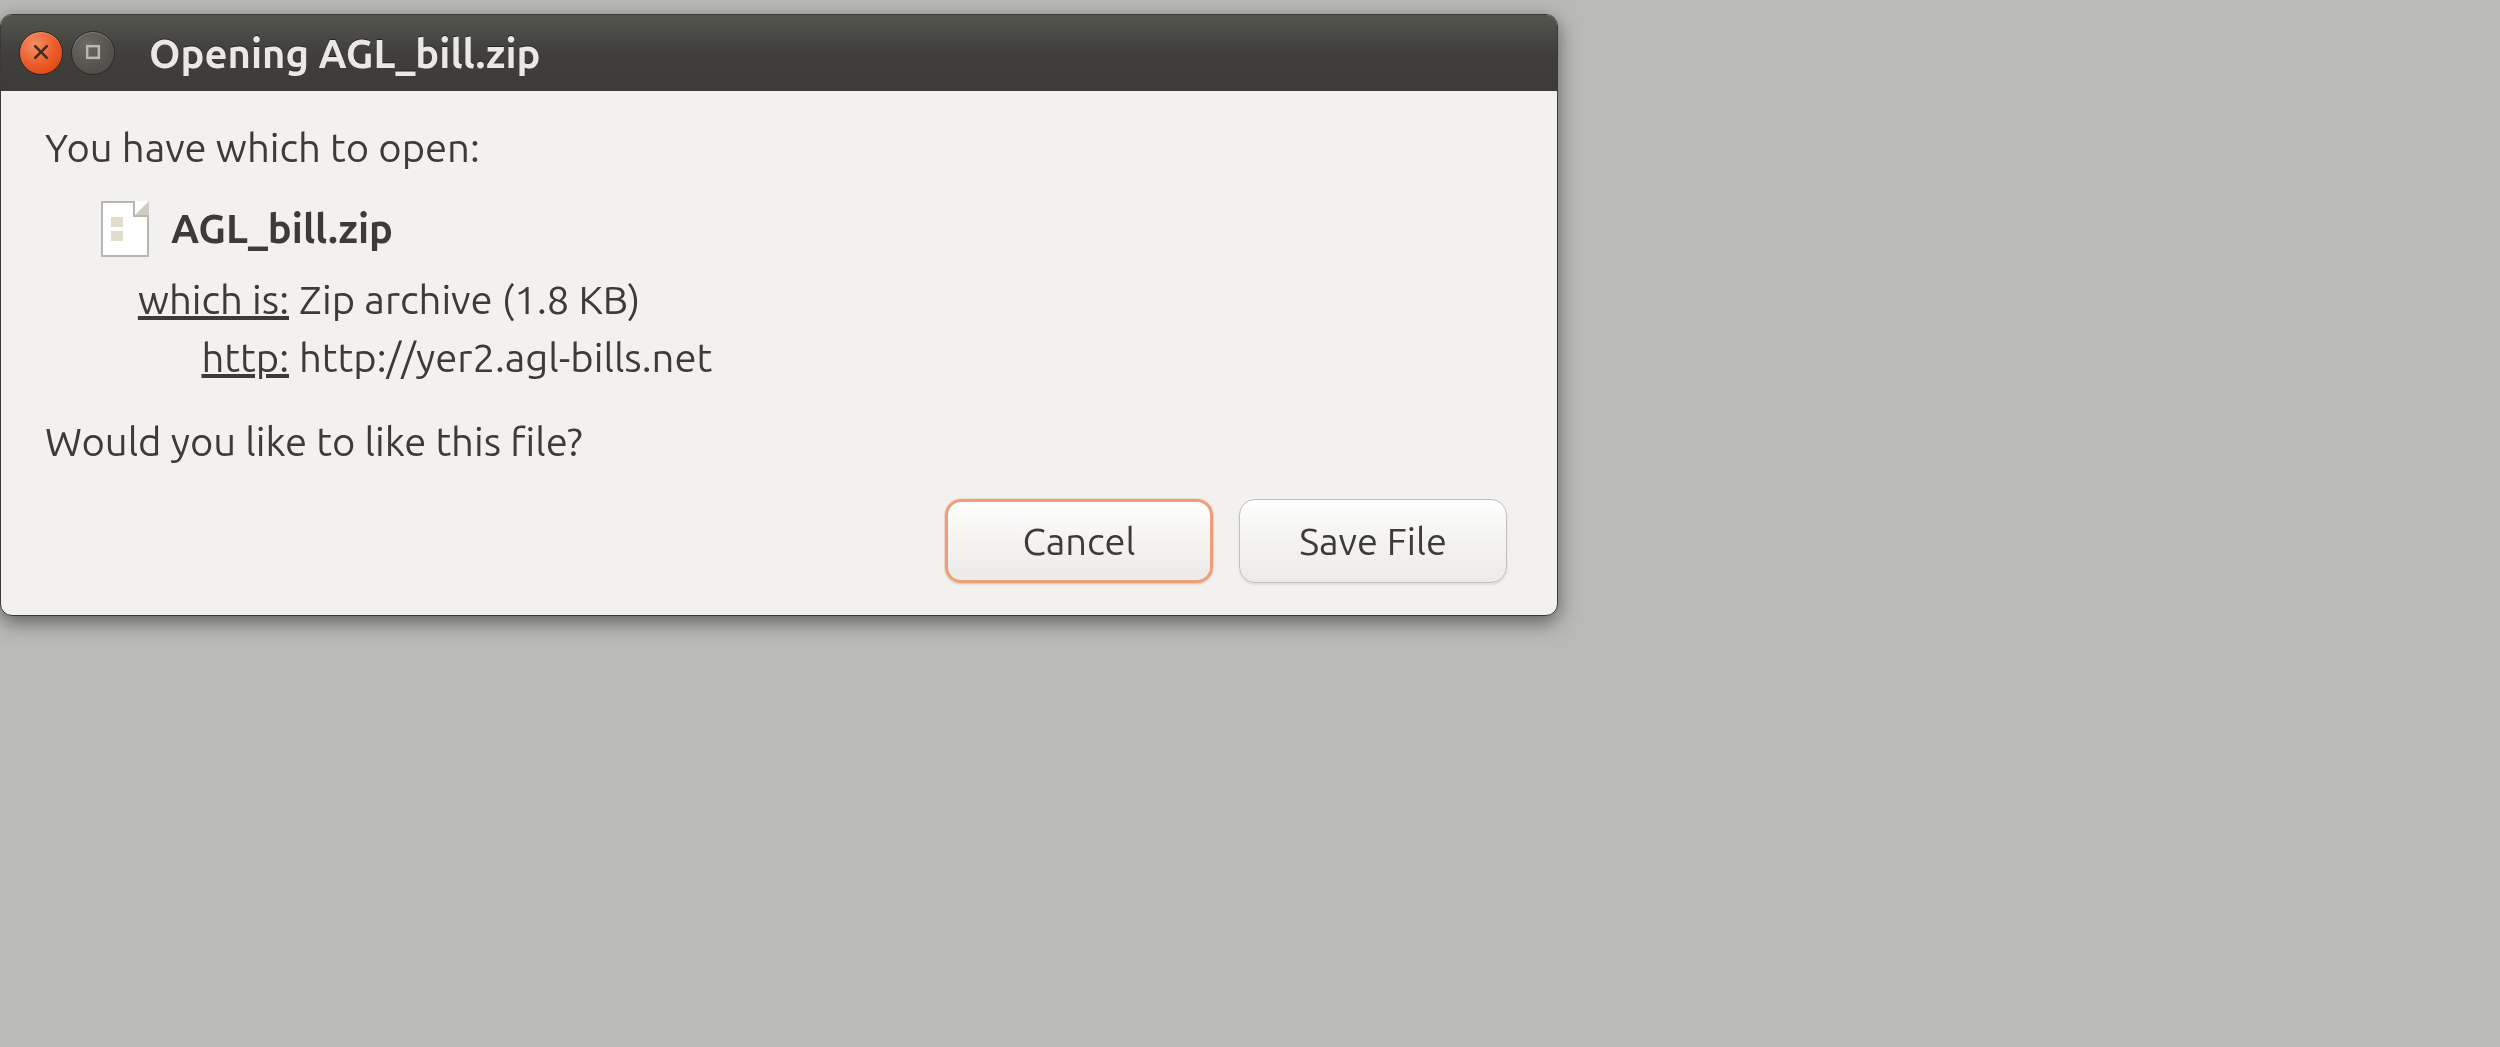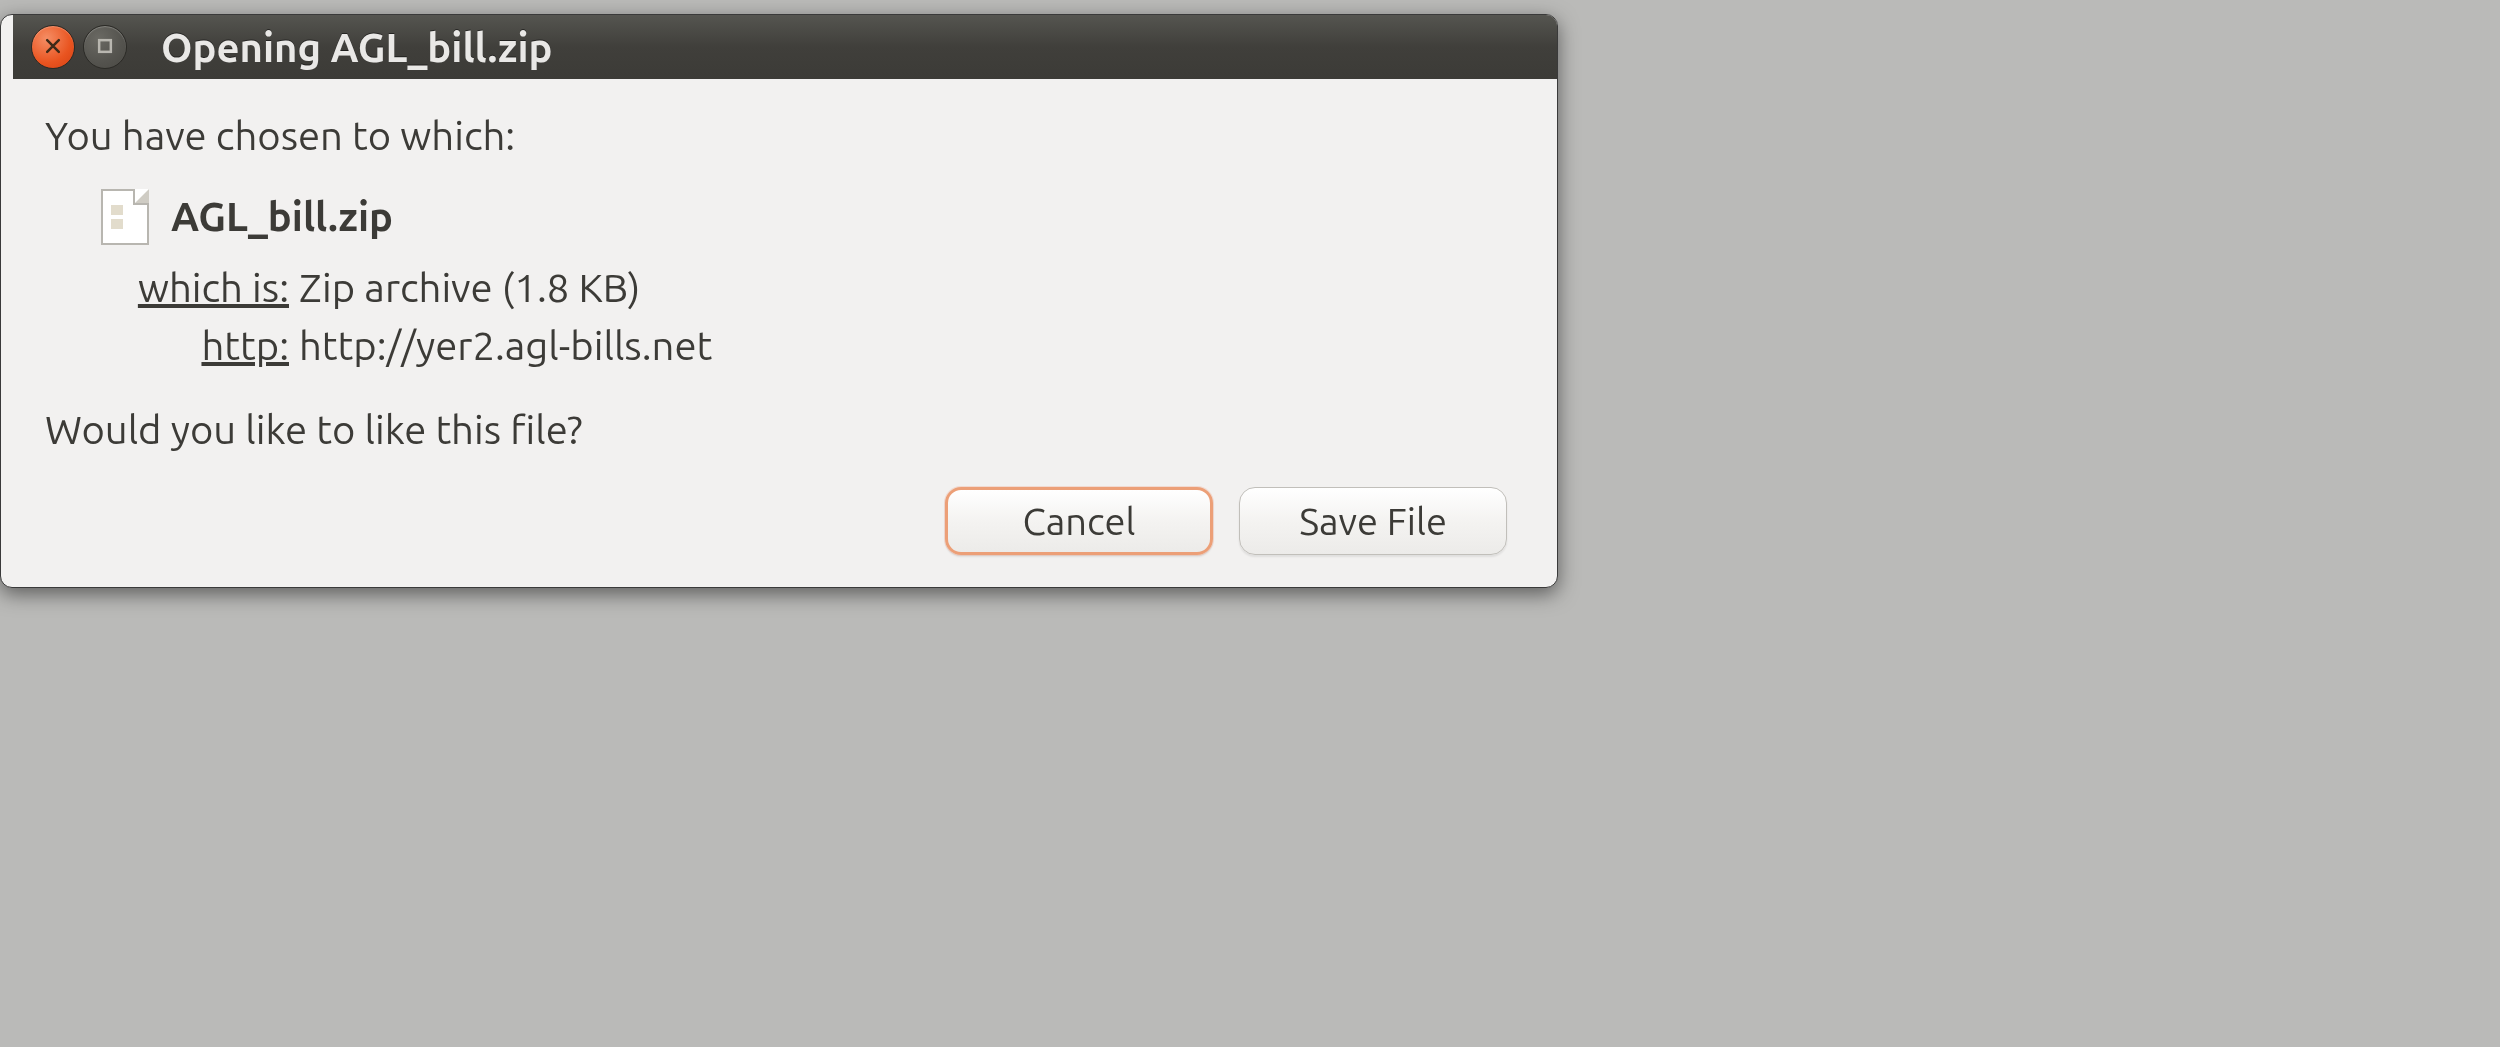--- a/index.html
+++ b/index.html
@@ -23,27 +23,26 @@
       width: 1558px;
       margin: 14px 0 0 0;
       background: #f2f1f0;
       border-radius: 12px;
       box-shadow: 0 6px 20px rgba(0,0,0,0.5);
       overflow: hidden;
       border: 1px solid #3a3a3a;
     }
 
     .titlebar {
-      height: 64px;
+      height: 76px;
       background: linear-gradient(to bottom, #555550 0%, #403f3b 50%, #3c3b37 100%);
       display: flex;
       align-items: center;
       padding: 0 18px;
       gap: 6px;
-      margin-left: 12px;
     }
 
     .window-buttons {
       display: flex;
       gap: 8px;
       align-items: center;
     }
 
     .window-btn {
       width: 44px;
@@ -153,21 +152,21 @@
 
     .button-row {
       display: flex;
       justify-content: flex-end;
       gap: 26px;
       padding-right: 6px;
     }
 
     .btn {
       min-width: 268px;
-      height: 68px;
+      height: 84px;
       border-radius: 16px;
       background: linear-gradient(to bottom, #ffffff, #f4f3f1 50%, #ecebe9);
       border: 1px solid #c1bfba;
       box-shadow: 0 2px 2px rgba(0,0,0,0.08);
       font-size: 38px;
       font-family: inherit;
       color: #3c3b37;
       display: flex;
       align-items: center;
       justify-content: center;
@@ -200,21 +199,21 @@
               <rect x="5" y="5" width="14" height="14" fill="none" stroke="#b9b7b0" stroke-width="3"></rect>
             </svg>
         </span>
       </div>
     </div>
     <div class="title-text">Opening AGL_bill.zip</div>
   </div>
 
   <div class="client-area">
 
-    <div class="intro-text">You have chosen to which:</div>
+    <div class="intro-text">You have which to open:</div>
 
     <div class="file-block">
       <div class="file-row">
         <div class="file-icon-wrap">
           <div class="file-icon-inner"></div>
         </div>
         <div class="file-name">AGL_bill.zip</div>
       </div>
     </div>
 

